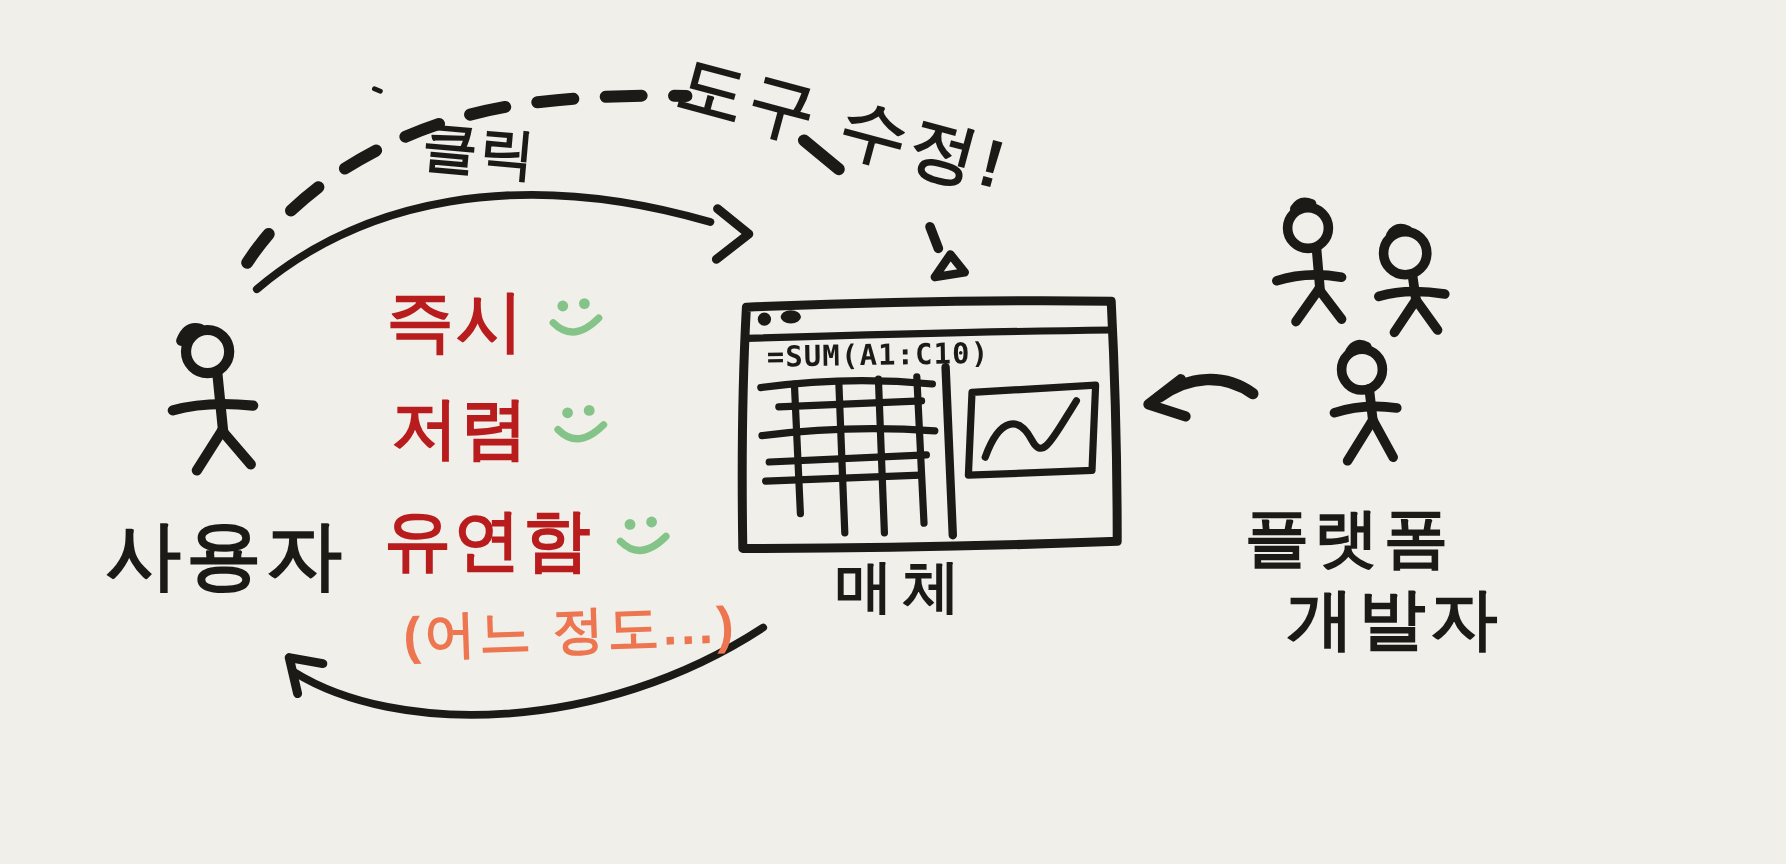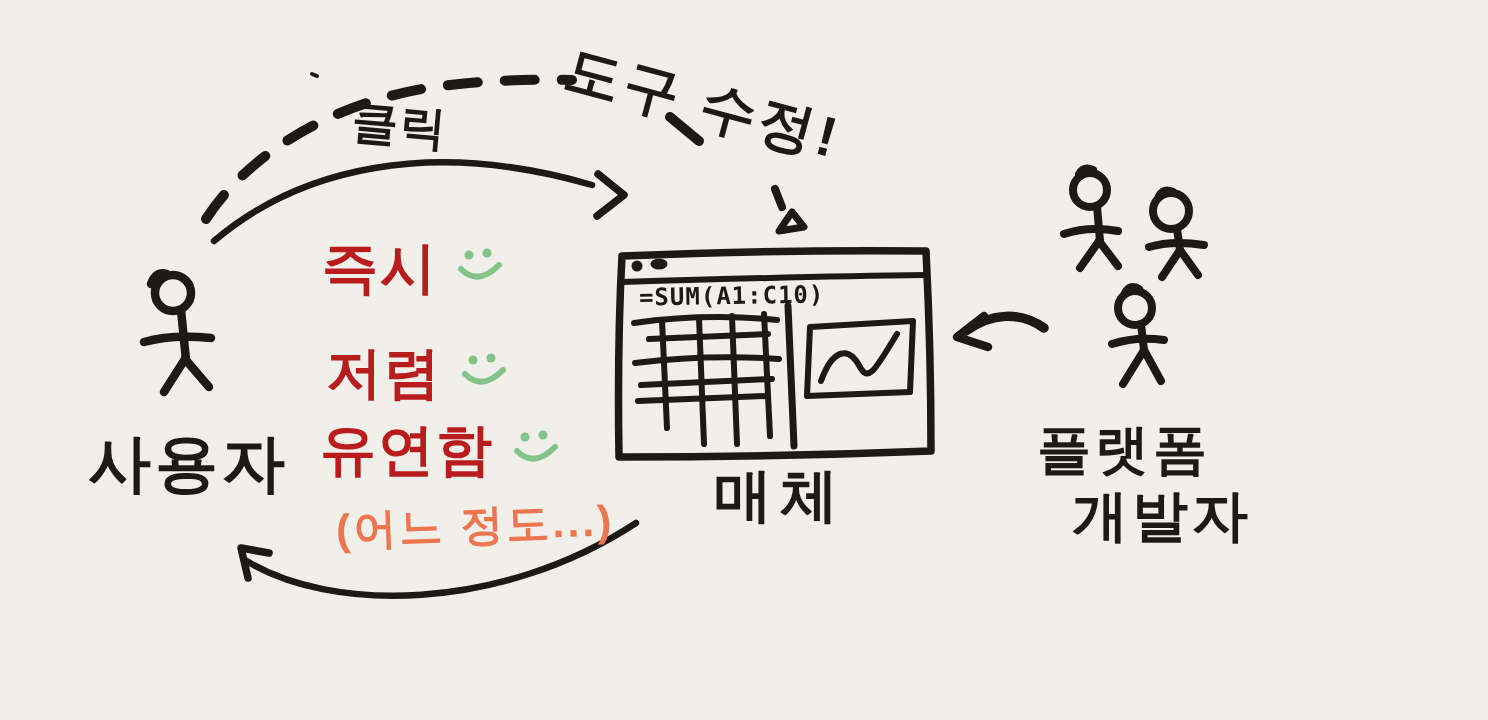--- a/index.html
+++ b/index.html
@@ -22,39 +22,39 @@
     position: absolute;
     color: #1c1a17;
     font-weight: 700;
     white-space: nowrap;
     line-height: 1;
     letter-spacing: 2px;
   }
   .click-label   { left: 352px; top: 102px; font-size: 46px; transform: rotate(5deg); }
   .tooledit-label{ left: 574px; top: 40px;  font-size: 56px; transform: rotate(15deg); transform-origin: left top; letter-spacing: 4px;}
   .formula-label { left: 639px; top: 284px; font-size: 24px; font-family: "DejaVu Sans Mono", monospace; letter-spacing: 1px; transform: rotate(-1deg); }
-  .medium-label  { left: 714px; top: 466px; font-size: 58px; letter-spacing: 8px; }
+  .medium-label  { left: 696px; top: 466px; font-size: 48px; letter-spacing: 8px; }
   .user-label    { left: 88px;  top: 432px; font-size: 63px; letter-spacing: 4px; }
   .response-label{ left: 391px; top: 616px; font-size: 52px; letter-spacing: 4px; }
   .platform-label{ left: 1037px; top: 422px; font-size: 54px; letter-spacing: 4px; }
   .developer-label{ left: 1072px; top: 488px; font-size: 56px; letter-spacing: 4px; }
 
   .benefit {
     position: absolute;
     display: flex;
     align-items: center;
     gap: 18px;
     color: #b91c1c;
     font-weight: 700;
     font-size: 56px;
     line-height: 1;
     letter-spacing: 2px;
   }
   .benefit-1 { left: 322px; top: 240px; }
-  .benefit-2 { left: 326px; top: 345px; }
+  .benefit-2 { left: 326px; top: 329px; }
   .benefit-3 { left: 320px; top: 422px; justify-content: center; }
   .benefit svg { display: block; }
 
   .caveat-label {
     position: absolute;
     left: 336px; top: 497px;
     color: #ed7550;
     font-weight: 700;
     font-size: 43px;
     letter-spacing: 3px;

